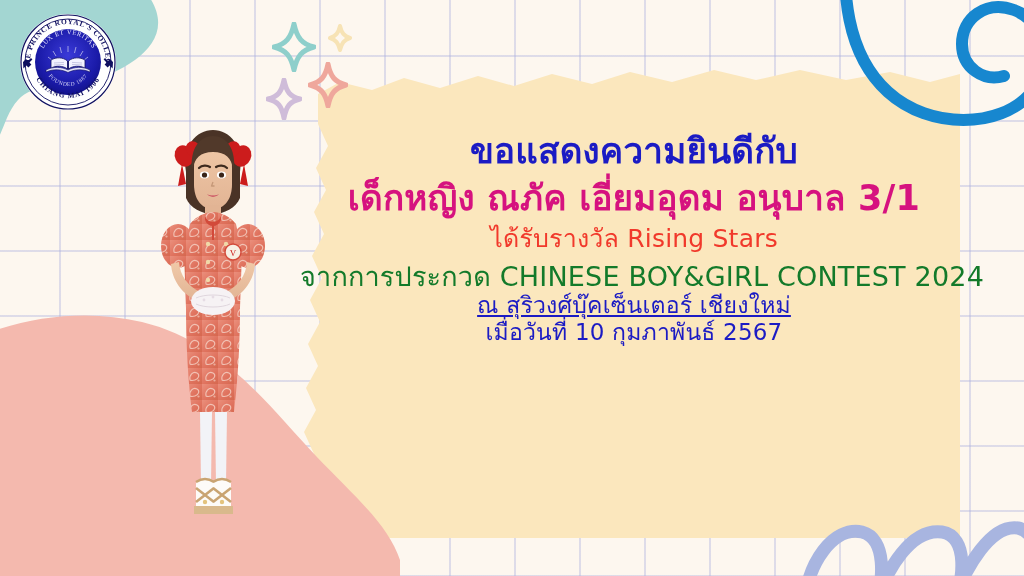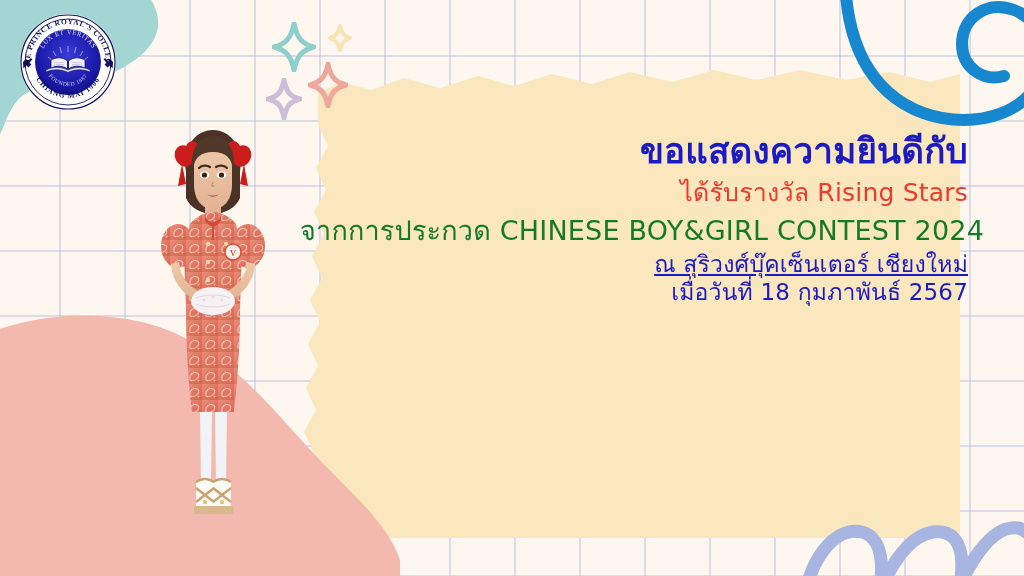--- a/index.html
+++ b/index.html
@@ -114,21 +114,20 @@
     left: 300px;
     top: 132px;
     width: 668px;
     text-align: center;
   }
   .line {
     display: block;
     white-space: nowrap;
     line-height: 1.12;
     letter-spacing: 0.2px;
-    text-align: right;
   }
   .l-congrats {
     font-size: 35px;
     font-weight: 700;
     color: #1b1bc4;
     margin-bottom: 8px;
   }
   .l-name {
     font-size: 35px;
     font-weight: 700;
@@ -138,21 +137,20 @@
   .l-award {
     font-size: 25px;
     font-weight: 400;
     color: #f1392b;
     margin-bottom: 9px;
   }
   .l-contest {
     font-size: 27px;
     font-weight: 400;
     color: #137a2a;
-    margin-bottom: 6px;
   }
   .l-venue {
     font-size: 23px;
     font-weight: 400;
     color: #1b1bc4;
     margin-bottom: 2px;
     text-decoration: underline;
   }
   .l-date {
     font-size: 23px;
@@ -398,19 +396,20 @@
           <path d="M 75,370 C 81,366 87,366 93,370"></path>
         </g>
         <circle cx="67" cy="390" r="2.2" fill="#e3c37e"></circle>
         <circle cx="84" cy="390" r="2.2" fill="#e3c37e"></circle>
       </g>
     </svg>
   </div>
 
   <div class="text-block">
     <span class="line l-congrats">ขอแสดงความยินดีกับ</span>
+    <span class="line l-name">เด็กหญิง ณภัค  เอี่ยมอุดม  อนุบาล 3/1</span>
     <span class="line l-award">ได้รับรางวัล   Rising Stars</span>
     <span class="line l-contest">จากการประกวด CHINESE BOY&amp;GIRL CONTEST 2024</span>
     <span class="line l-venue">ณ สุริวงศ์บุ๊คเซ็นเตอร์ เชียงใหม่</span>
-    <span class="line l-date">เมื่อวันที่  18 กุมภาพันธ์ 2567</span>
+    <span class="line l-date">เมื่อวันที่  10 กุมภาพันธ์ 2567</span>
   </div>
 
 </div>
 
 </body></html>

